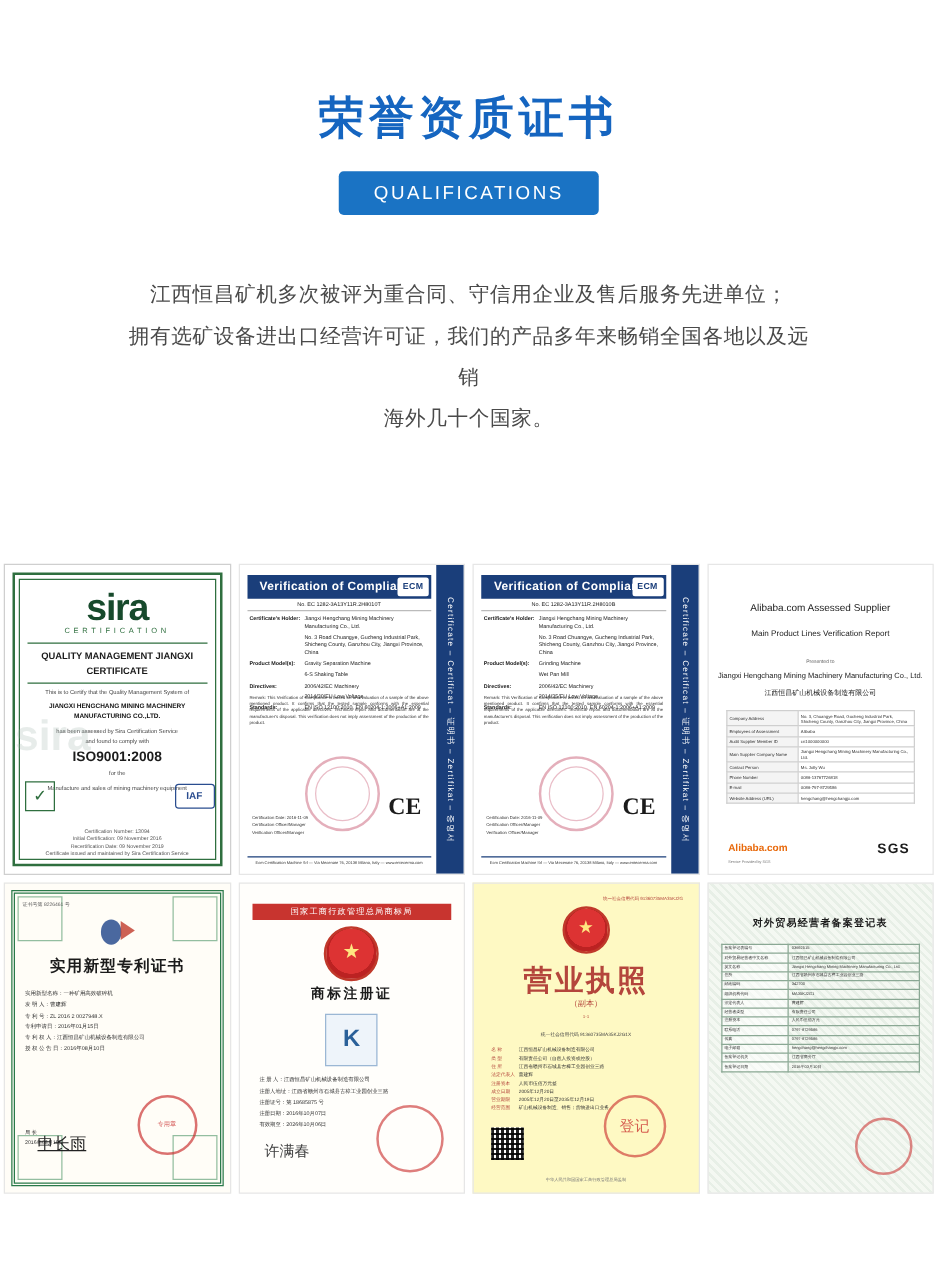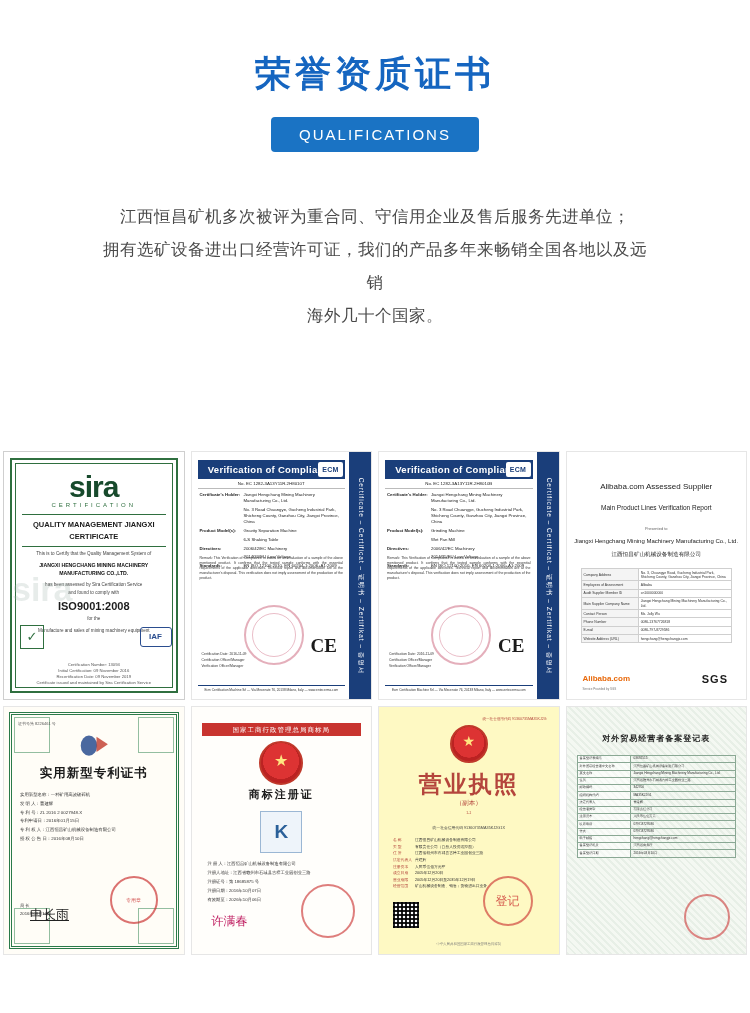--- a/index.html
+++ b/index.html
@@ -15,21 +15,21 @@
     overflow: hidden;
   }
   .page {
     position: relative;
     width: 750px;
     height: 1013px;
   }
 
   
   .header {
-    padding-top: 52px;
+    padding-top: 72px;
     text-align: center;
   }
   .main-title {
     font-size: 36px;
     font-weight: bold;
     letter-spacing: 4px;
     color: #1565c0;
     line-height: 1.2;
     margin: 0;
   }
@@ -523,21 +523,21 @@
     position: absolute;
     right: 16px; bottom: 16px;
     width: 50px; height: 50px;
     border: 2px solid rgba(200,40,40,0.6);
     border-radius: 50%;
   }
   .tm .handsig {
     position: absolute;
     left: 20px; bottom: 24px;
     font-size: 12px;
-    color: #be185d;
+    color: #404040;
     font-family: "Liberation Serif", serif;
     text-align: center;
   }
 
   
   .bl { background: #fef9c3; padding-left: 36px; }
   .bl .code {
     position: absolute;
     right: 12px; top: 10px;
     font-size: 3.6px;

